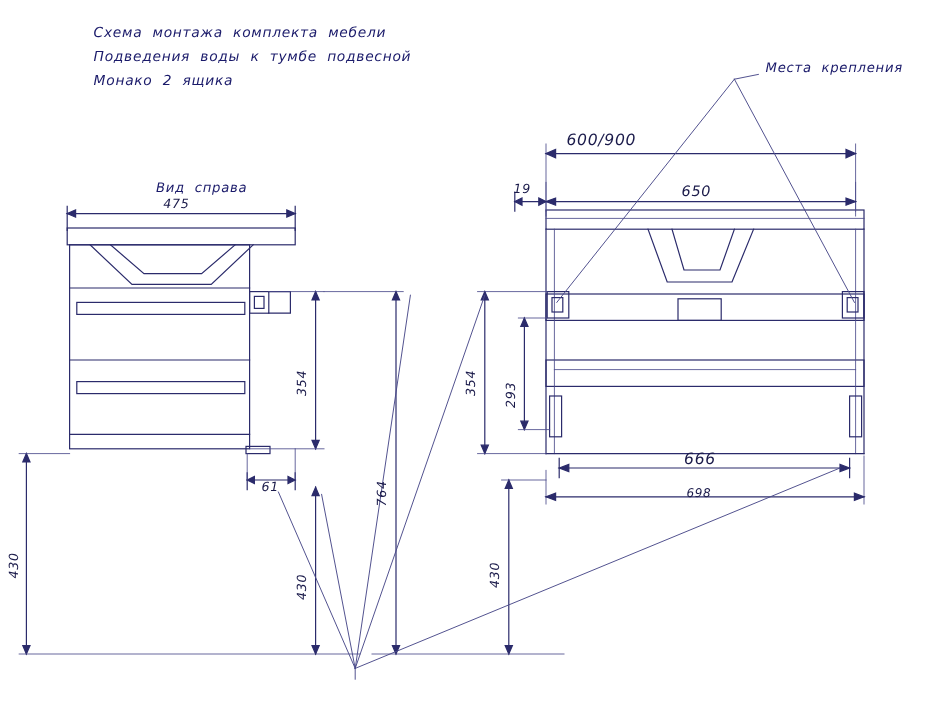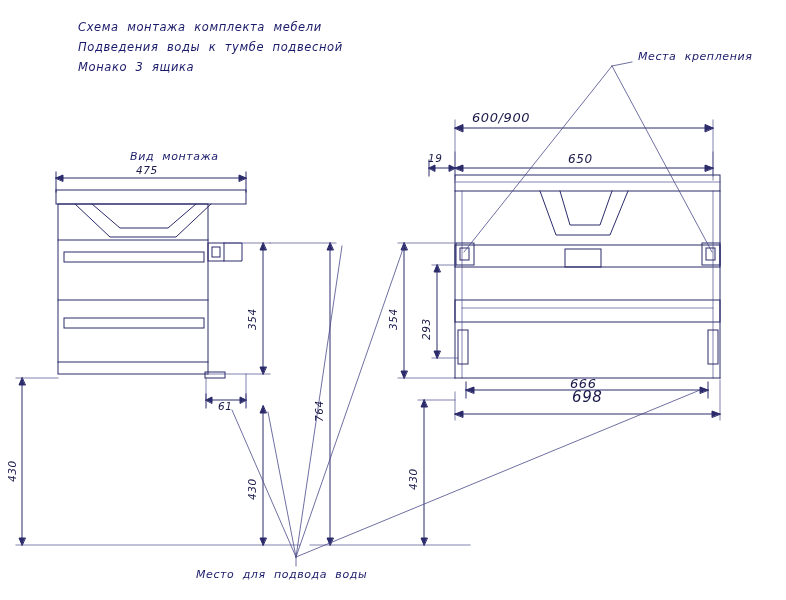--- a/index.html
+++ b/index.html
@@ -191,25 +191,24 @@
       <path d="M296,557 L268,412" stroke="#4a4a8a" stroke-width="0.8"></path>
       <path d="M296,557 L342,246" stroke="#4a4a8a" stroke-width="0.8"></path>
       <path d="M296,557 L404,246" stroke="#4a4a8a" stroke-width="0.8"></path>
       <path d="M296,557 L700,390" stroke="#4a4a8a" stroke-width="0.8"></path>
       <path d="M296,557 L296,566" stroke="#4a4a8a" stroke-width="0.8"></path>
     </g>
   </svg>
 
   <div class="txt title-line" style="left:78px; top:20px;">Схема  монтажа  комплекта  мебели</div>
   <div class="txt title-line" style="left:78px; top:40px;">Подведения  воды  к  тумбе  подвесной</div>
-  <div class="txt title-line" style="left:78px; top:60px;">Монако  3  ящика</div>
-
-  <div class="txt label" style="left:130px; top:150px;">Вид  монтажа</div>
+  <div class="txt title-line" style="left:78px; top:60px;">Монако  2  ящика</div>
+
+  <div class="txt label" style="left:130px; top:150px;">Вид  справа</div>
   <div class="txt label" style="left:638px; top:50px;">Места  крепления</div>
-  <div class="txt label" style="left:196px; top:568px;">Место  для  подвода  воды</div>
 
   <div class="txt dim" style="left:136px; top:164px;">475</div>
 
   <div class="txt dim dim-v" style="left:258px; top:318px;">354</div>
 
   <div class="txt dim dim-v" style="left:325px; top:410px;">764</div>
 
   <div class="txt dim dim-v" style="left:18px; top:470px;">430</div>
 
   <div class="txt dim dim-v" style="left:258px; top:488px;">430</div>
@@ -223,15 +222,15 @@
   <div class="txt dim" style="left:568px; top:152px; font-size:12px;">650</div>
 
   <div class="txt dim dim-v" style="left:399px; top:318px;">354</div>
 
   <div class="txt dim dim-v" style="left:432px; top:328px;">293</div>
 
   <div class="txt dim dim-v" style="left:419px; top:478px;">430</div>
 
   <div class="txt dim" style="left:570px; top:376px; font-size:13px;font-style:italic;">666</div>
 
-  <div class="txt dim" style="left:572px; top:388px; font-size:15px;">698</div>
+  <div class="txt dim" style="left:572px; top:406px; font-size:10px;">698</div>
 
 </div>
 
 </body></html>

